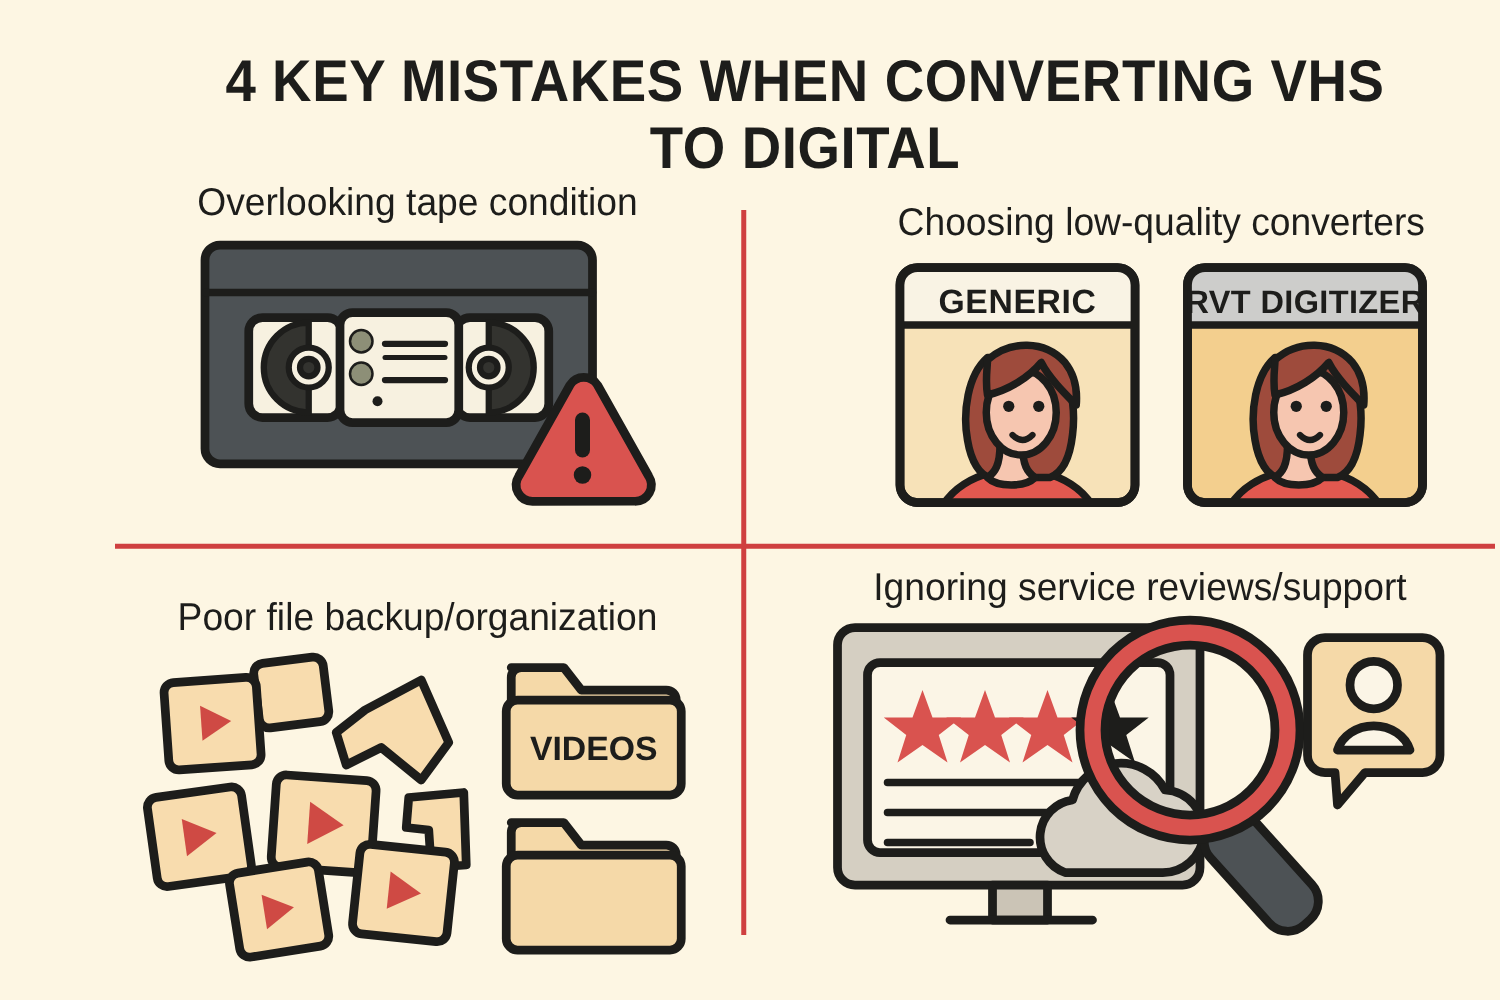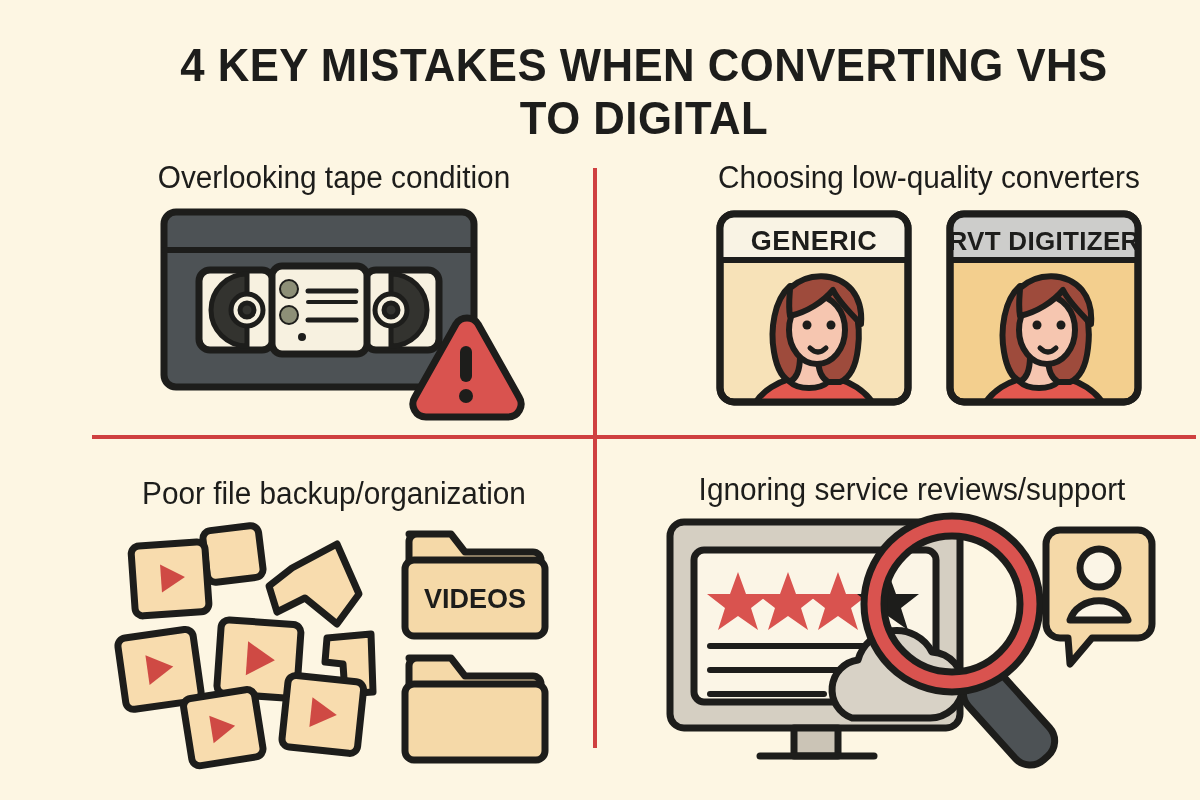--- a/index.html
+++ b/index.html
@@ -52,24 +52,24 @@
     position: absolute;
     left: 549px;
     top: 168px;
     width: 4px;
     height: 580px;
     background: #cf4040;
   }
 
   
   .quad { position: absolute; }
-  .quad-tl { left: 40px;  top: 160px; width: 500px; height: 272px; }
+  .quad-tl { left: 40px;  top: 144px; width: 500px; height: 272px; }
   .quad-tr { left: 605px; top: 160px; width: 560px; height: 272px; }
   .quad-bl { left: 40px;  top: 476px; width: 500px; height: 300px; }
-  .quad-br { left: 588px; top: 472px; width: 560px; height: 300px; }
+  .quad-br { left: 588px; top: 452px; width: 560px; height: 300px; }
 
   .quad-heading {
     width: 100%;
     text-align: center;
     color: #1d1d1b;
     font-family: "Liberation Sans Narrow", "Liberation Sans", sans-serif;
     font-size: 31px;
     line-height: 36px;
     white-space: nowrap;
     transform: scaleX(0.96);

